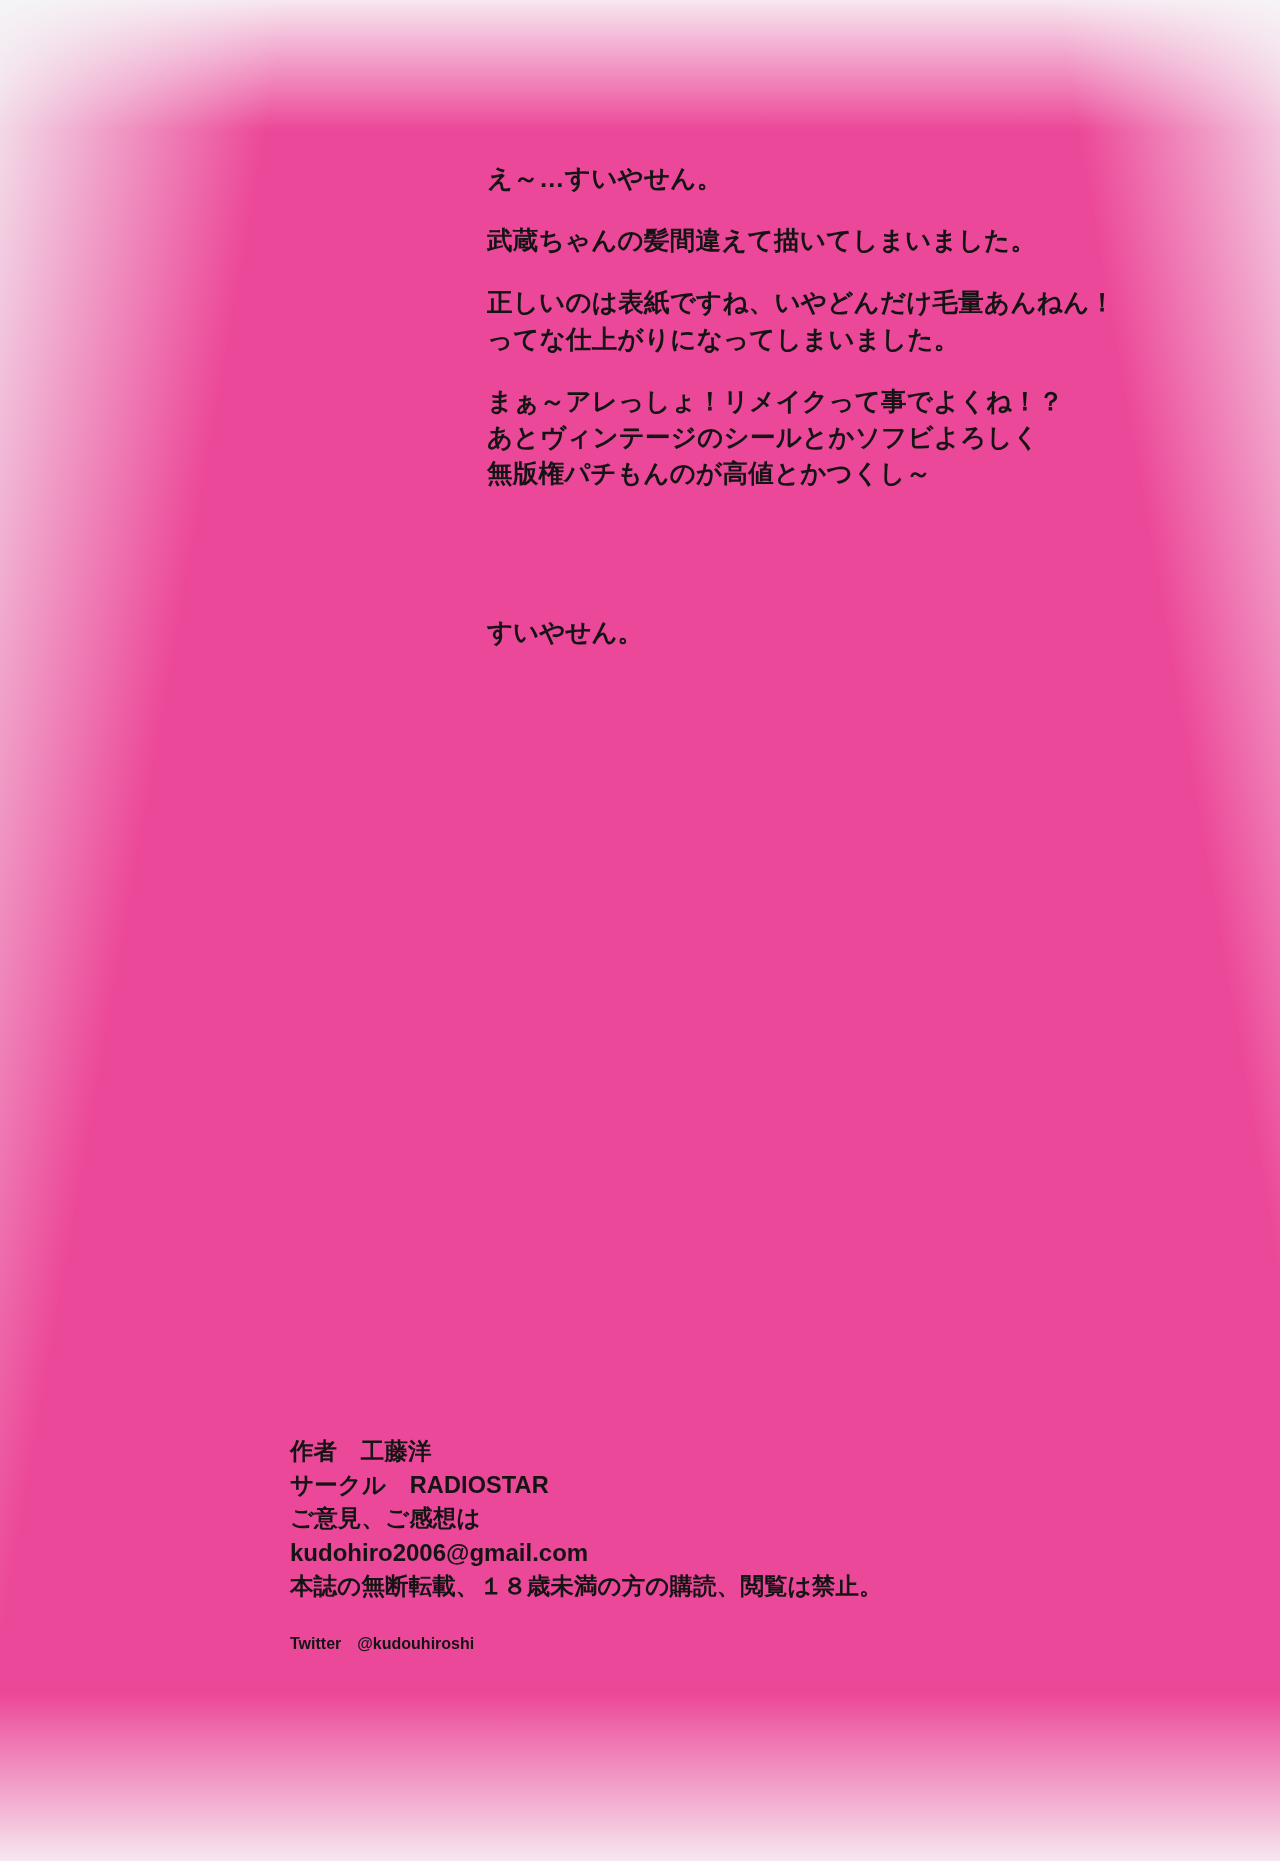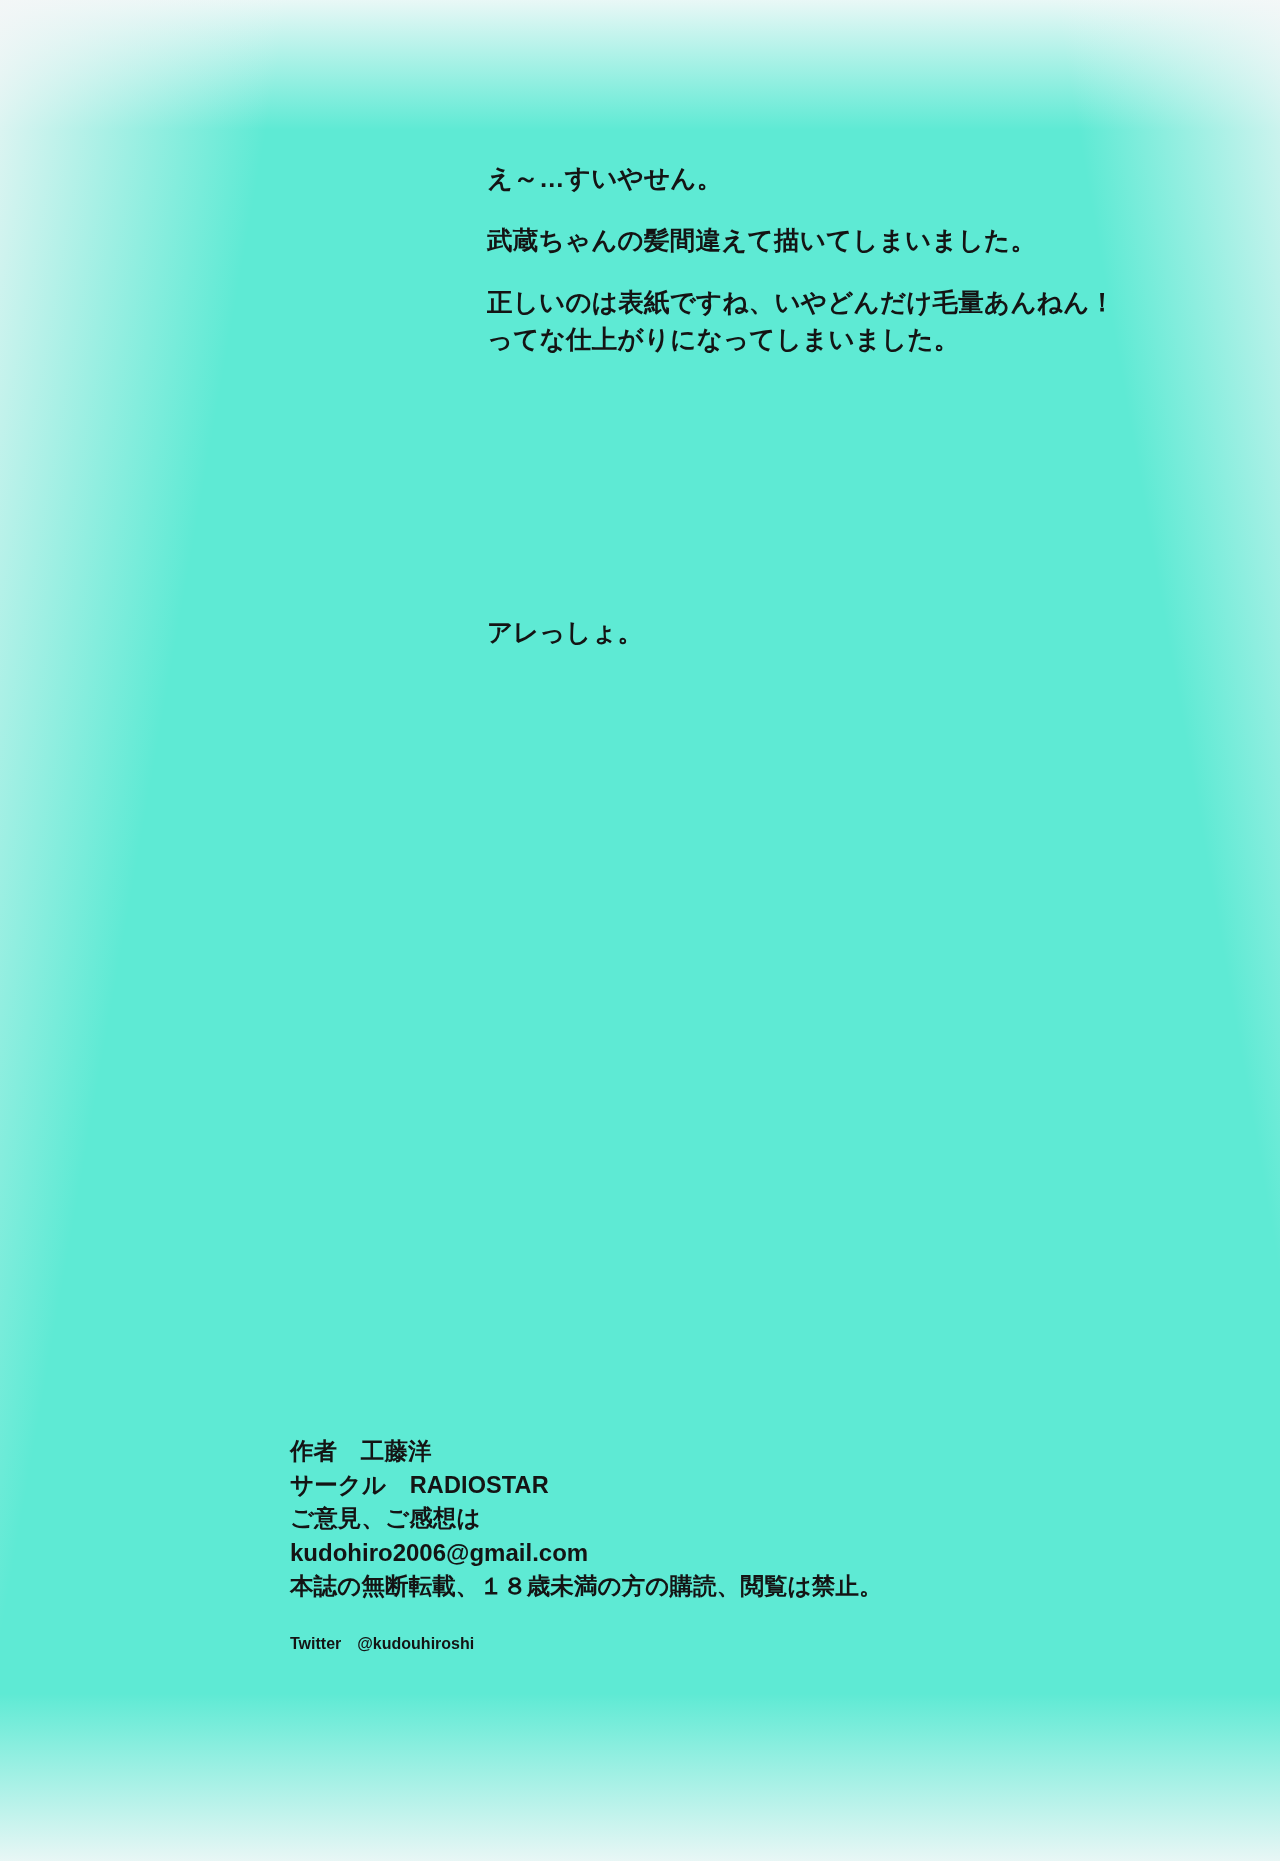--- a/index.html
+++ b/index.html
@@ -11,21 +11,21 @@
     width: 1280px;
     height: 1861px;
     position: relative;
     font-family: "Liberation Sans", "DejaVu Sans", sans-serif;
     color: #1a1a1a;
     overflow: hidden;
   }
   .page {
     position: absolute;
     inset: 0;
-    background: #5eead4;
+    background: #ec4899;
     text-decoration: underline;
   }
   
   .page::before {
     content: "";
     position: absolute;
     inset: 0;
     background:
       linear-gradient(100deg, rgba(244,246,247,0.9) 0%, rgba(255,255,255,0) 18%),
       linear-gradient(260deg, rgba(246,247,248,0.8) 0%, rgba(255,255,255,0) 14%),
@@ -89,23 +89,26 @@
 </head>
 <body>
 
 <div class="page">
 
   <div class="afterword">
     <p>え～…すいやせん。</p>
     <p>武蔵ちゃんの髪間違えて描いてしまいました。</p>
     <p>正しいのは表紙ですね、いやどんだけ毛量あんねん！
 ってな仕上がりになってしまいました。</p>
+    <p>まぁ～アレっしょ！リメイクって事でよくね！？
+あとヴィンテージのシールとかソフビよろしく
+無版権パチもんのが高値とかつくし～</p>
   </div>
 
-  <div class="signature">アレっしょ。</div>
+  <div class="signature">すいやせん。</div>
 
   <div class="colophon">
     <div class="line">作者　工藤洋</div>
     <div class="line">サークル　RADIOSTAR</div>
     <div class="line">ご意見、ご感想は</div>
     <div class="email">kudohiro2006@gmail.com</div>
     <div class="line">本誌の無断転載、１８歳未満の方の購読、閲覧は禁止。</div>
     <div class="twitter">Twitter　@kudouhiroshi</div>
   </div>
 

